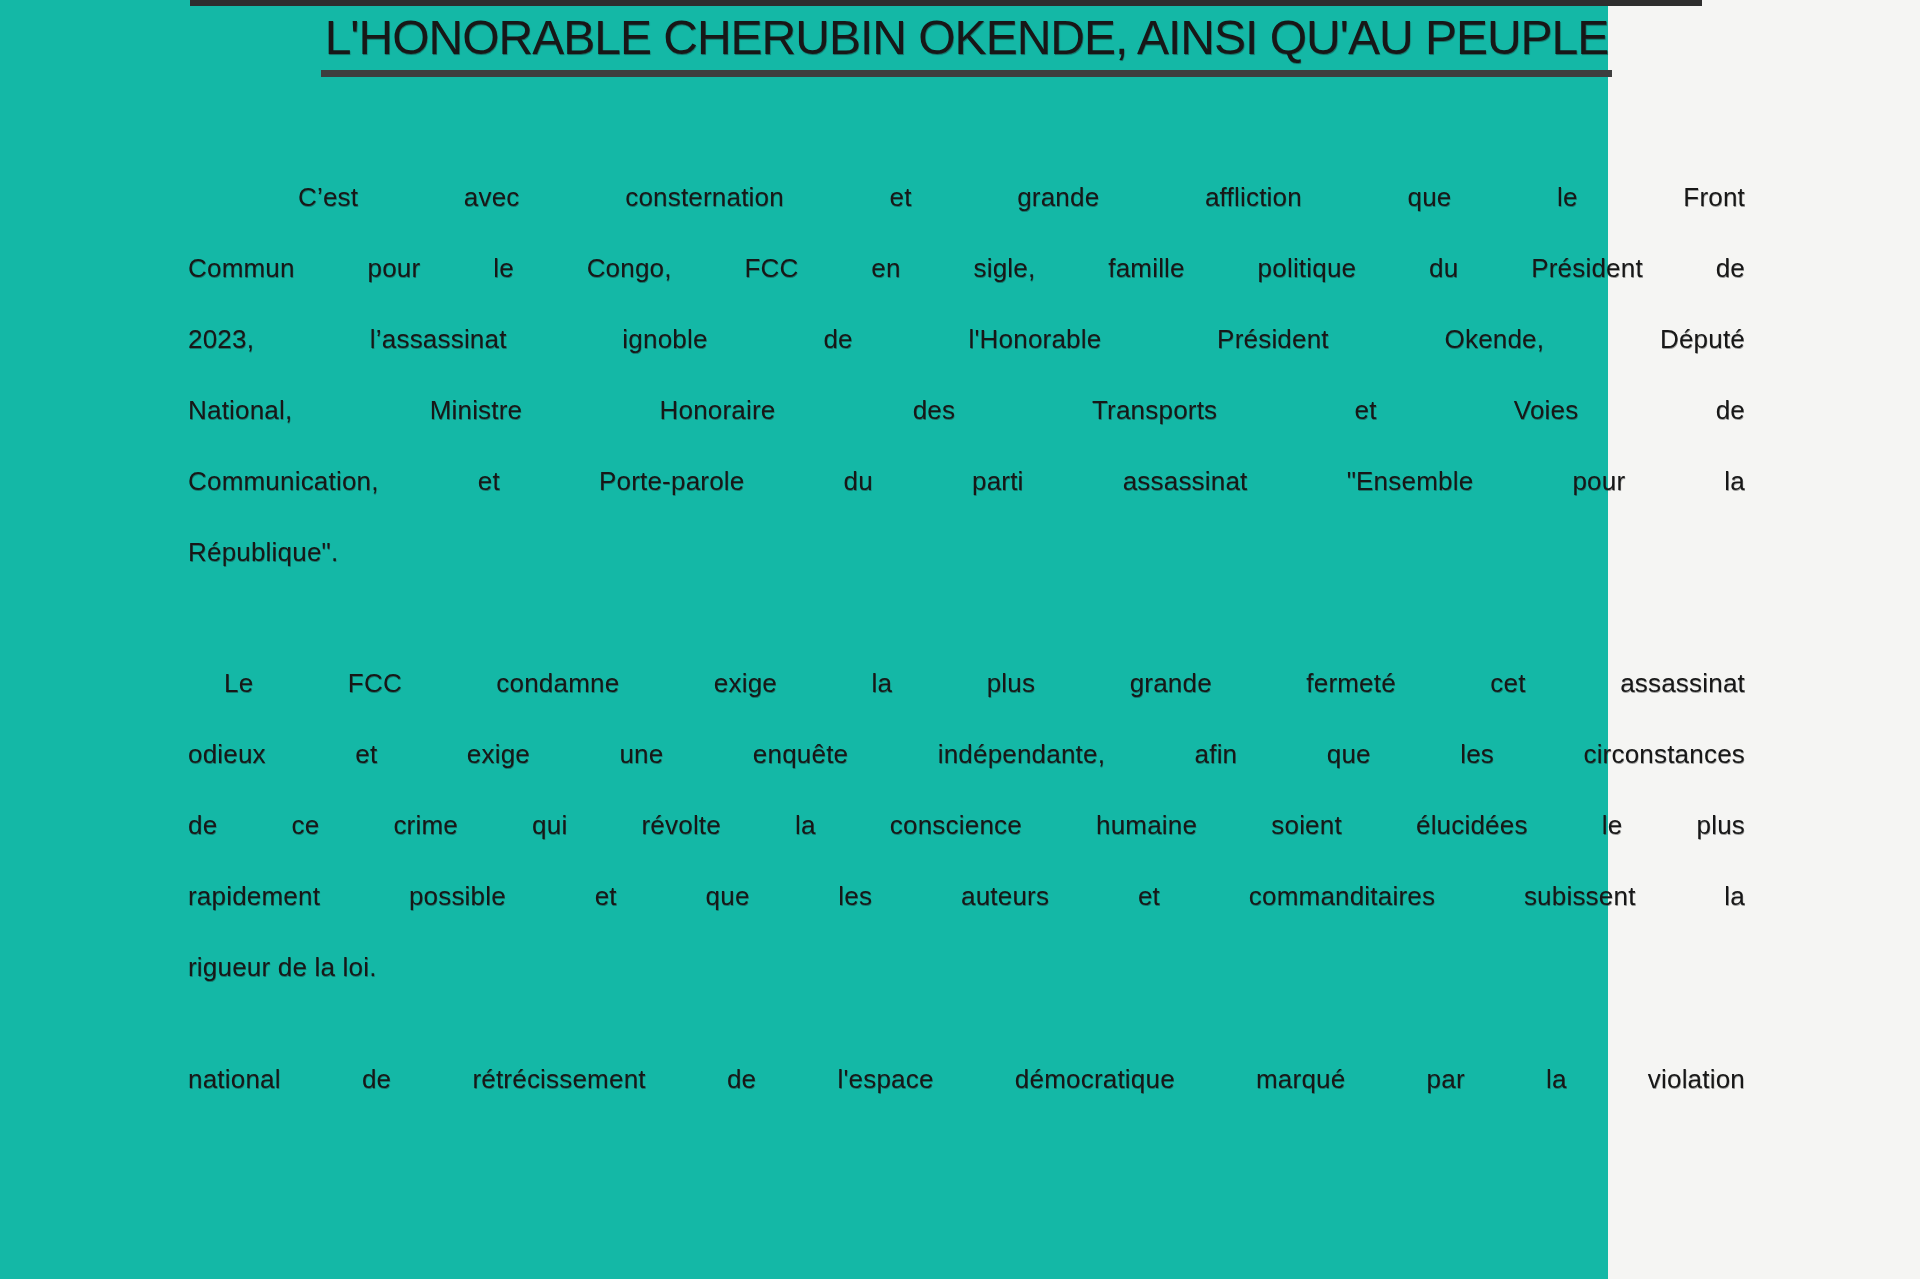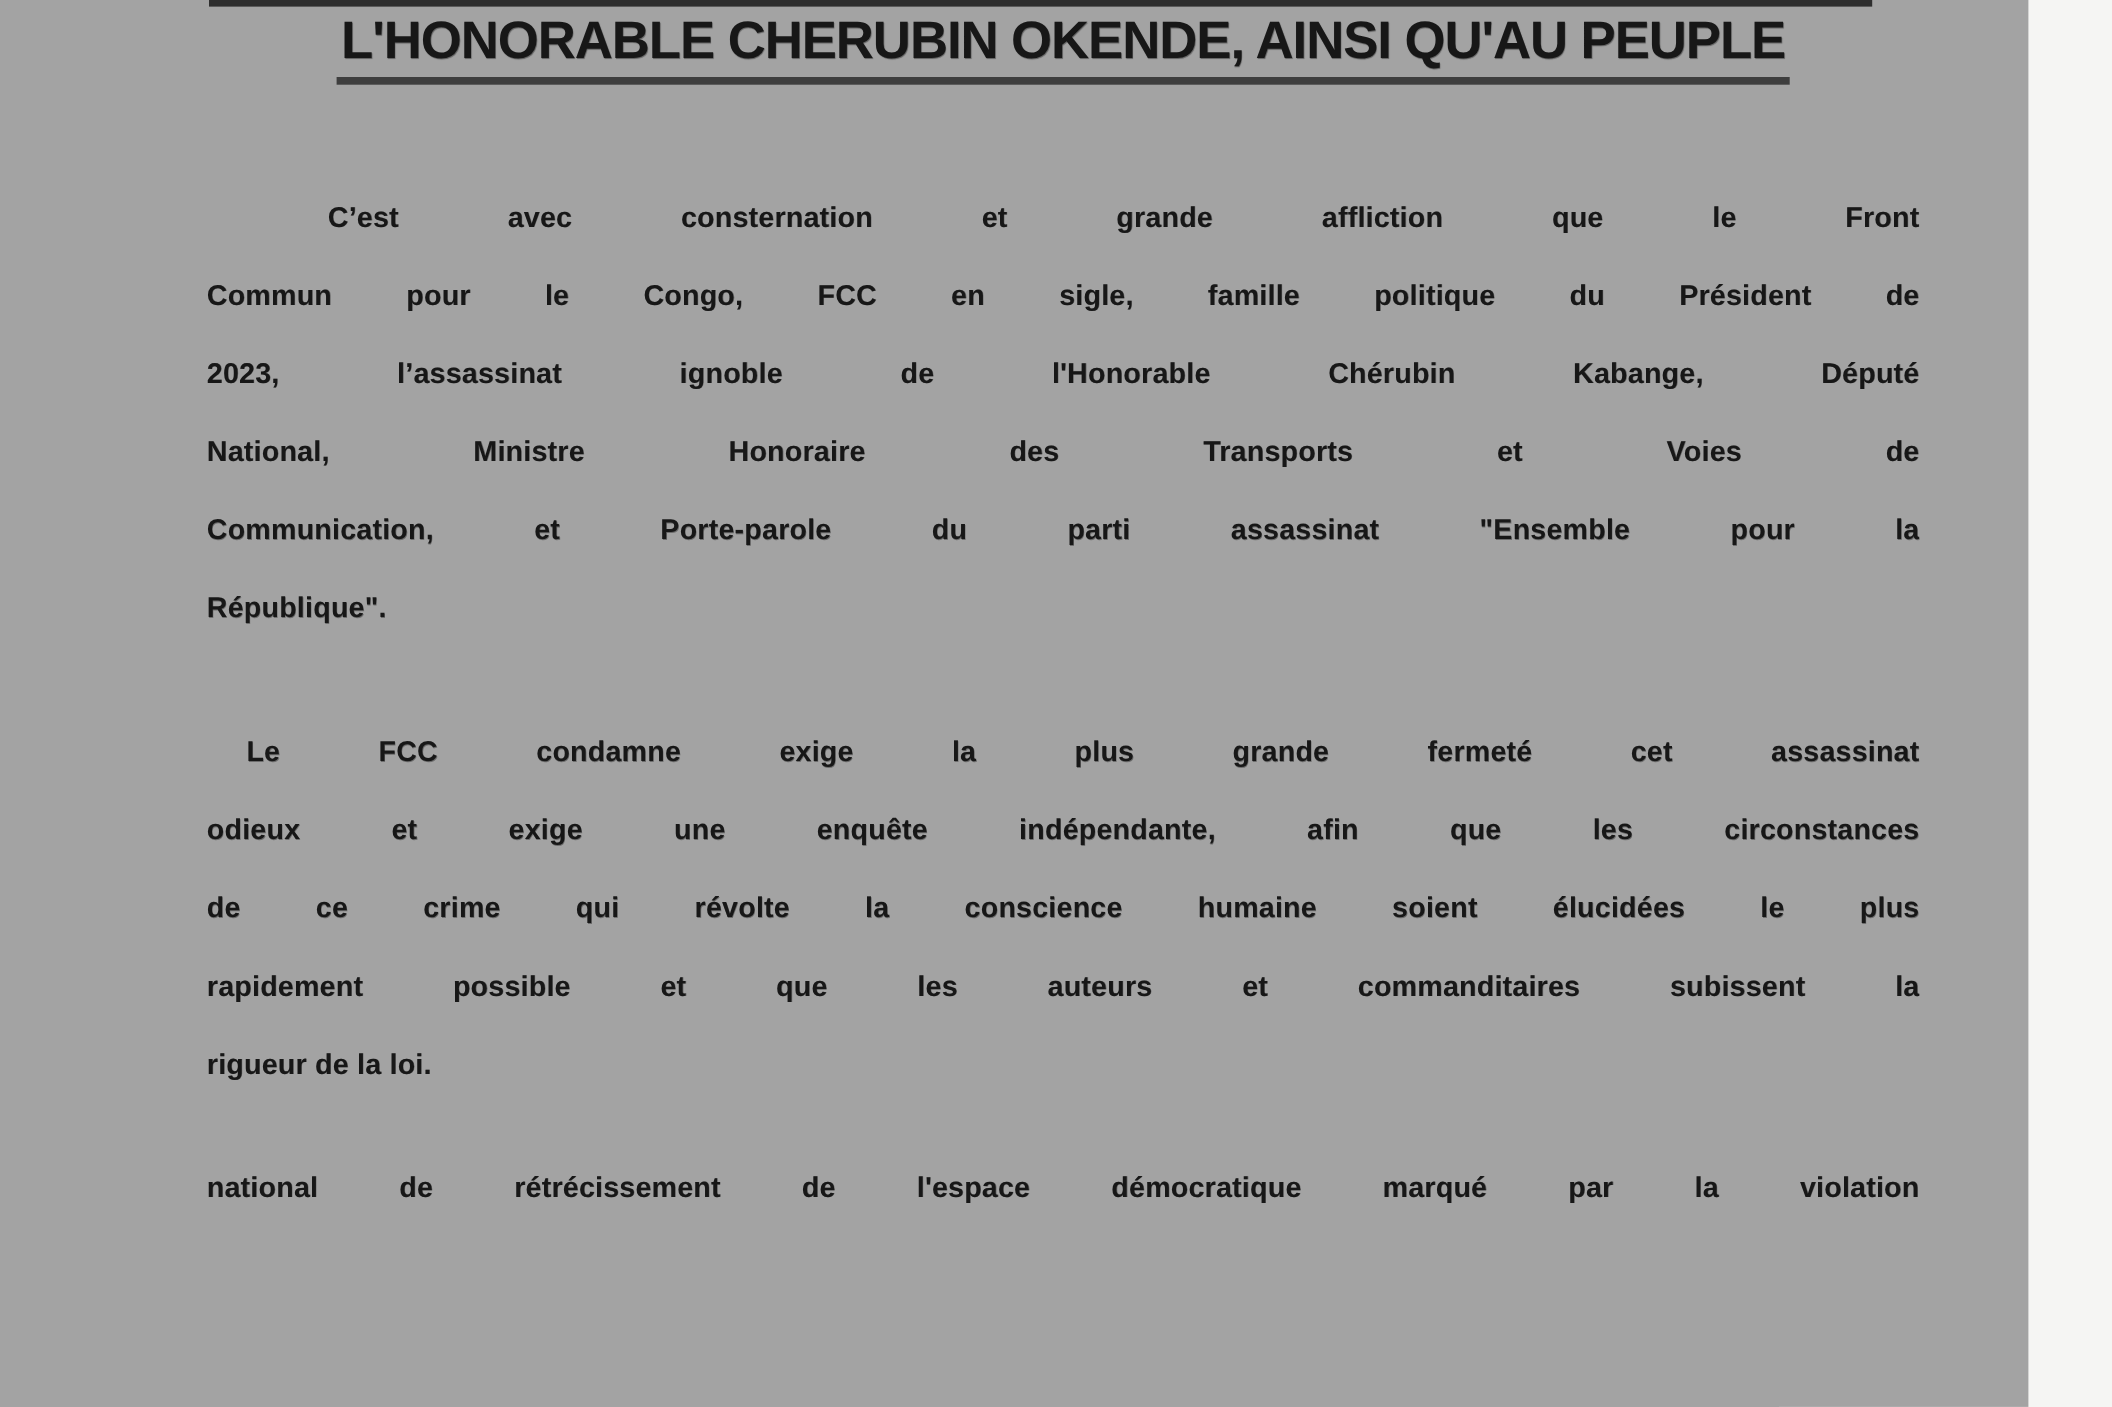--- a/index.html
+++ b/index.html
@@ -5,26 +5,26 @@
   html, body {
     margin: 0;
     padding: 0;
     width: 1920px;
     height: 1279px;
     overflow: hidden;
     background: #f5f5f3;
   }
   .page {
     position: relative;
-    width: 1844px;
+    width: 1608px;
     height: 1279px;
     font-family: "Liberation Sans", sans-serif;
-    font-weight: bold;
+    font-weight: normal;
     color: #171717;
-    background: #a3a3a3;
+    background: #14b8a6;
   }
   .content {
     position: absolute;
     left: 188px;
     top: 0;
     width: 1557px;
   }
   .top-rule {
     width: 1512px;
     height: 6px;
@@ -76,21 +76,21 @@
 
     <div class="top-rule"></div>
 
     <div class="title-line">
       <span class="u">L'HONORABLE CHERUBIN OKENDE, AINSI QU'AU PEUPLE</span>
     </div>
 
     <div class="para para-1">
       <div class="bline indent-lg">C’est avec consternation et grande affliction que le Front</div>
       <div class="bline">Commun pour le Congo, FCC en sigle, famille politique du Président de</div>
-      <div class="bline">2023, l’assassinat ignoble de l'Honorable Chérubin Kabange, Député</div>
+      <div class="bline">2023, l’assassinat ignoble de l'Honorable Président Okende, Député</div>
       <div class="bline">National, Ministre Honoraire des Transports et Voies de</div>
       <div class="bline">Communication, et Porte-parole du parti assassinat "Ensemble pour la</div>
       <div class="bline last">République".</div>
     </div>
 
     <div class="para para-2">
       <div class="bline indent-sm">Le FCC condamne exige la plus grande fermeté cet assassinat</div>
       <div class="bline">odieux et exige une enquête indépendante, afin que les circonstances</div>
       <div class="bline">de ce crime qui révolte la conscience humaine soient élucidées le plus</div>
       <div class="bline">rapidement possible et que les auteurs et commanditaires subissent la</div>

